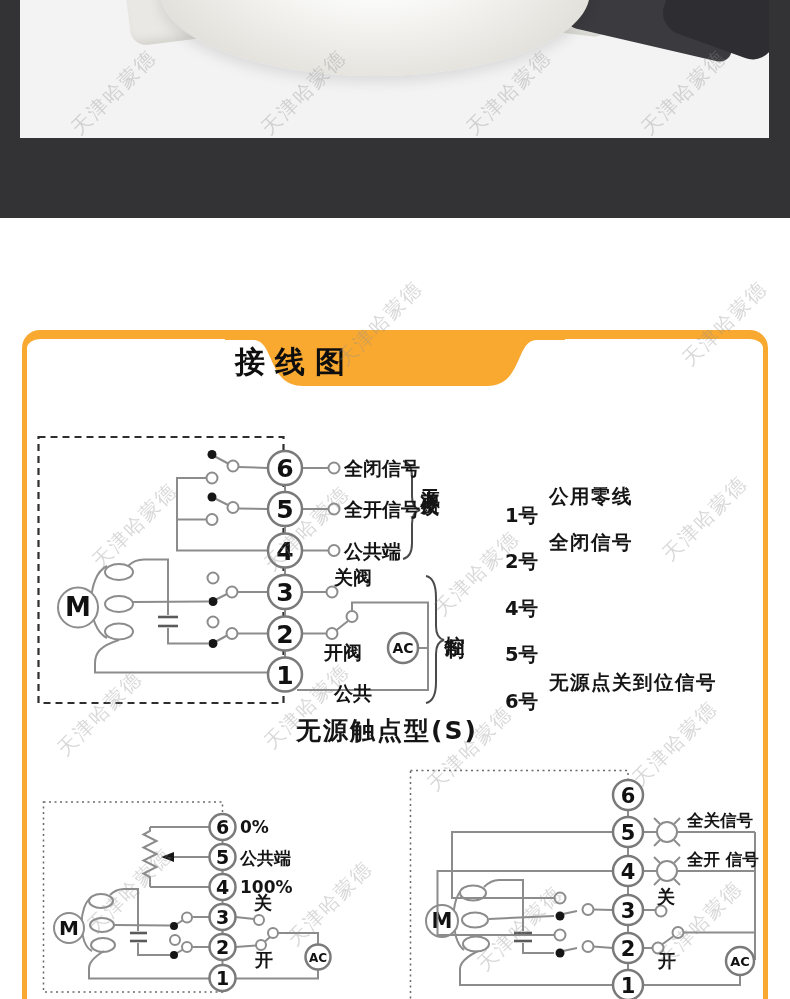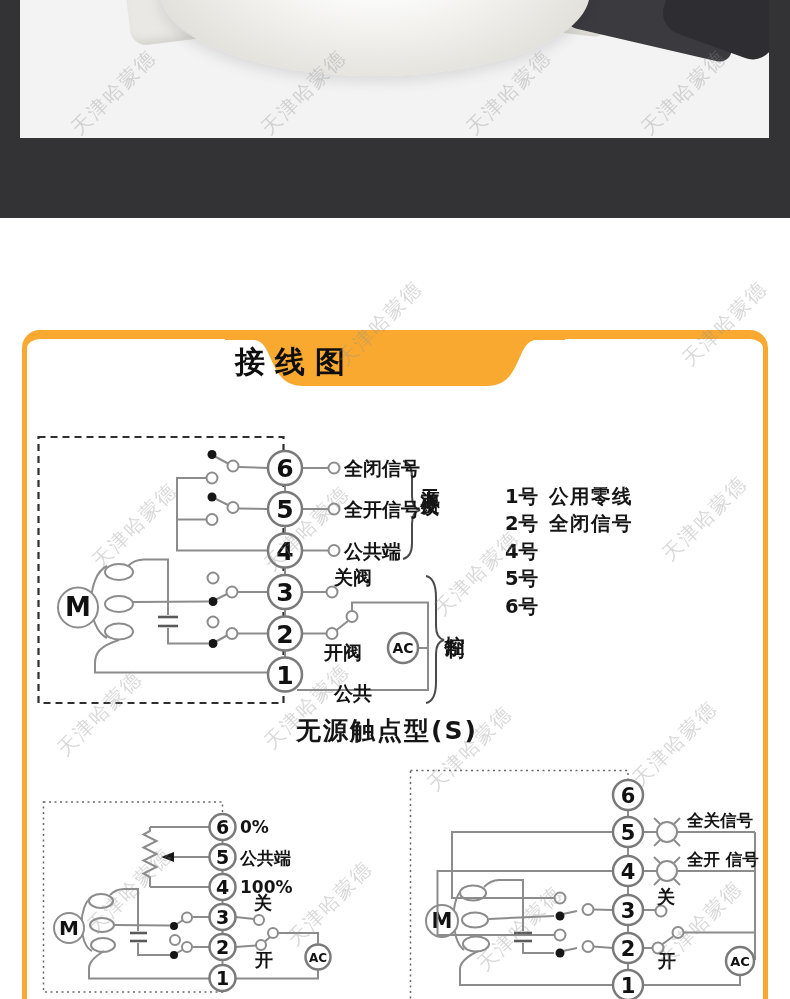--- a/index.html
+++ b/index.html
@@ -45,21 +45,21 @@
   .cap{stroke:#5a5a5a;stroke-width:2.6;}
   .brace{stroke:#4a4a4a;stroke-width:2;fill:none;}
   .tnum{font-weight:bold;text-anchor:middle;fill:#111;
         font-family:"DejaVu Sans","Liberation Sans",sans-serif;}
   .lbl{font-weight:bold;fill:#141414;font-family:"DejaVu Sans","Liberation Sans",sans-serif;}
   .mid{text-anchor:middle;}
 
   
   .legend{position:absolute;left:505px;top:483px;}
   .legend-row{display:flex;font-size:19.5px;font-weight:bold;color:#151515;line-height:27.4px;}
-  .legend-num{width:44px;}
+  .legend-num{width:44px;margin-top:19px;}
   .legend-desc{letter-spacing:1.5px;}
   .vlabel{position:absolute;writing-mode:vertical-rl;text-orientation:upright;
       font-weight:bold;color:#151515;}
   .vl-feedback{left:418px;top:473px;font-size:19px;letter-spacing:3px;}
   .vl-control{left:442px;top:620px;font-size:20px;letter-spacing:3px;}
   .caption{position:absolute;left:296px;top:714px;font-size:25px;font-weight:bold;
       color:#151515;letter-spacing:2px;text-align:center;}
 </style>
 </head>
 <body>
@@ -351,20 +351,21 @@
       <span class="legend-desc">全闭信号</span>
     </div>
     <div class="legend-row">
       <span class="legend-num">4号</span>
     </div>
     <div class="legend-row">
       <span class="legend-num">5号</span>
     </div>
     <div class="legend-row">
       <span class="legend-num">6号</span>
+      <span class="legend-desc">无源点关到位信号</span>
     </div>
   </div>
 
   <span class="wm" style="left:341px;top:349px">天津哈蒙德</span>
   <span class="wm" style="left:686px;top:349px">天津哈蒙德</span>
   <span class="wm" style="left:96px;top:551px">天津哈蒙德</span>
   <span class="wm" style="left:268px;top:554px">天津哈蒙德</span>
   <span class="wm" style="left:438px;top:599px">天津哈蒙德</span>
   <span class="wm" style="left:666px;top:544px">天津哈蒙德</span>
   <span class="wm" style="left:61px;top:739px">天津哈蒙德</span>

